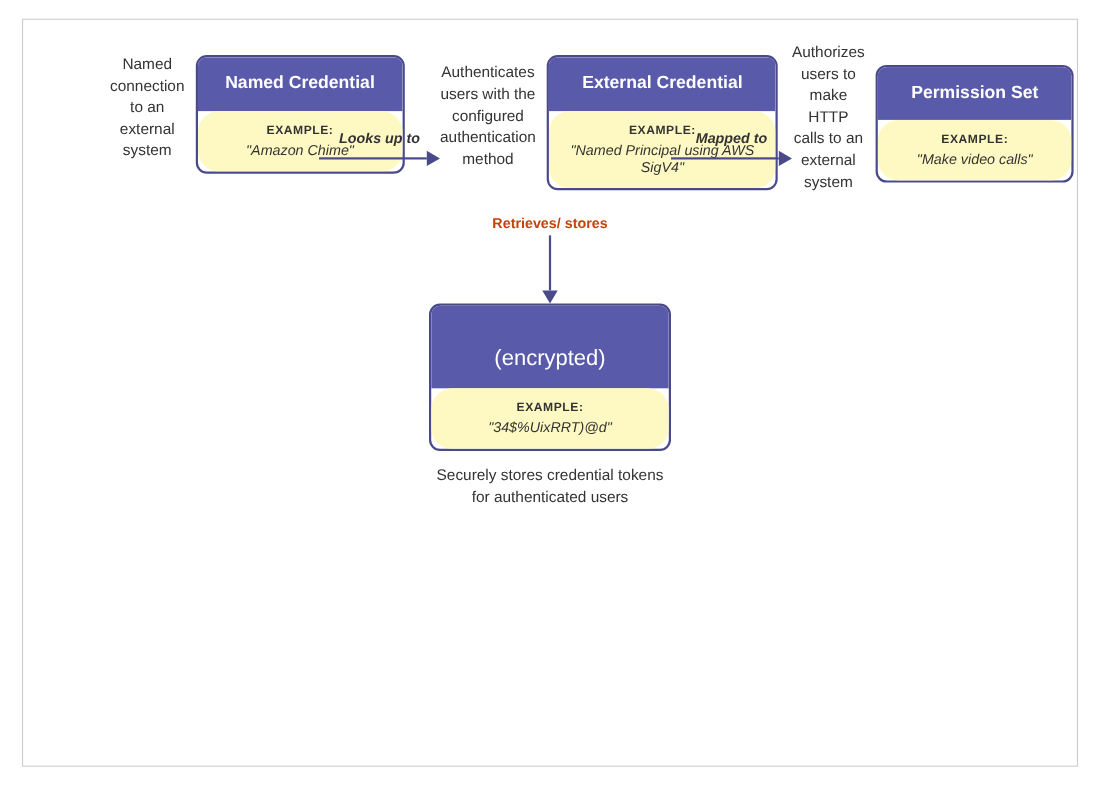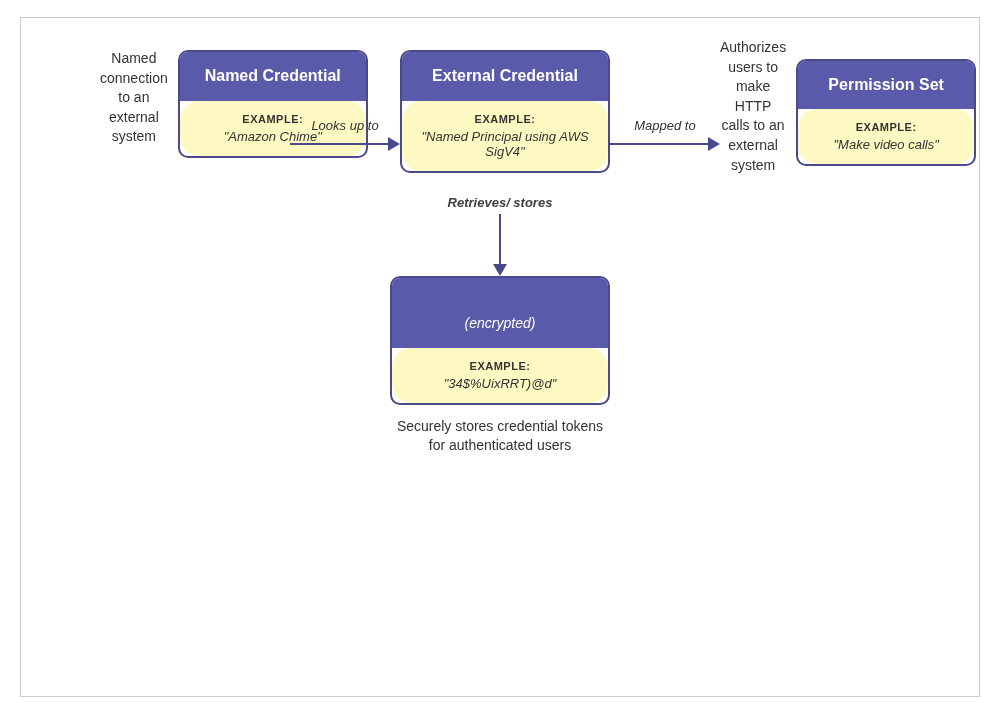--- a/index.html
+++ b/index.html
@@ -72,21 +72,21 @@
       flex-direction: column;
       align-items: center;
       justify-content: center;
       width: 110px;
       flex-shrink: 0;
     }
 
     .arrow-h .arrow-label {
       font-size: 13px;
       font-style: italic;
-      font-weight: normal;
+      font-weight: bold;
       color: #333;
       text-align: left;
       margin-bottom: 4px;
     }
 
     .arrow-h .arrow-line {
       display: flex;
       align-items: center;
       width: 100%;
     }
@@ -114,23 +114,22 @@
     }
 
     .arrow-v-container {
       display: flex;
       flex-direction: column;
       align-items: center;
     }
 
     .arrow-v-label {
       font-size: 13px;
-      font-style: italic;
-      font-weight: bold;
-      color: #404040;
+      font-weight: bold;
+      color: #c2410c;
       text-align: center;
       margin-bottom: 4px;
     }
 
     .arrow-v-line {
       display: flex;
       flex-direction: column;
       align-items: center;
     }
 
@@ -197,20 +196,21 @@
       <div class="arrow-h">
         <div class="arrow-label">Looks up to</div>
         <div class="arrow-line">
           <div class="line"></div>
           <div class="arrowhead"></div>
         </div>
       </div>
     </div>
 
     <div class="col-with-label" style="width:210px;">
+      <div class="col-label">Authenticates users with the configured authentication method</div>
       <div class="box" style="width:210px;">
         <div class="box-header">External Credential</div>
         <div class="box-body">
           <div class="example-label">EXAMPLE:</div>
           <div class="example-value">"Named Principal using AWS SigV4"</div>
         </div>
       </div>
     </div>
 
     <div style="display:flex; align-items:center; justify-content:center; width:110px; padding-top: 80px;">
@@ -241,21 +241,21 @@
       <div class="arrow-v-label">Retrieves/ stores</div>
       <div class="arrow-v-line">
         <div class="v-line"></div>
         <div class="v-arrowhead"></div>
       </div>
     </div>
 
     <div class="box box-large" style="margin-top:0;">
       <div class="box-header">
         <br>
-        <span style="font-style:italic; font-weight:normal; font-size:14px;">(encrypted)</span>
+        <span style="font-weight:normal; font-size:20px;">(encrypted)</span>
       </div>
       <div class="box-body">
         <div class="example-label">EXAMPLE:</div>
         <div class="example-value">"34$%UixRRT)@d"</div>
       </div>
     </div>
 
     <div class="bottom-label">Securely stores credential tokens for authenticated users</div>
   </div>
 

